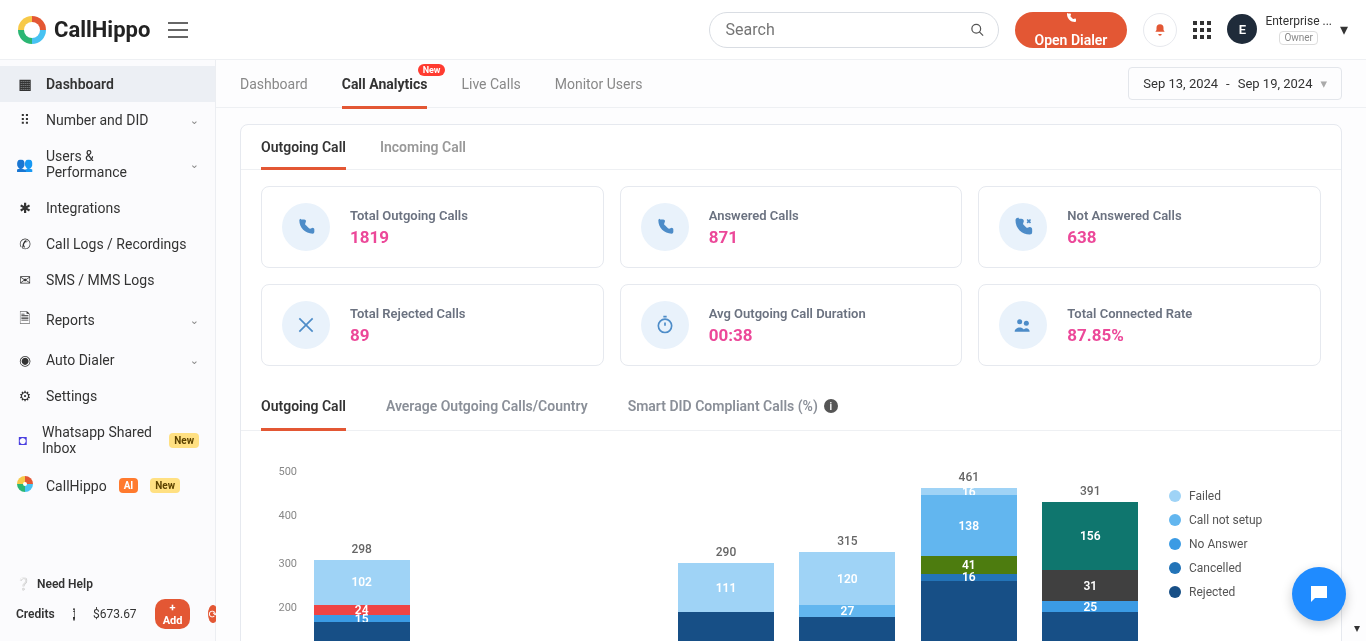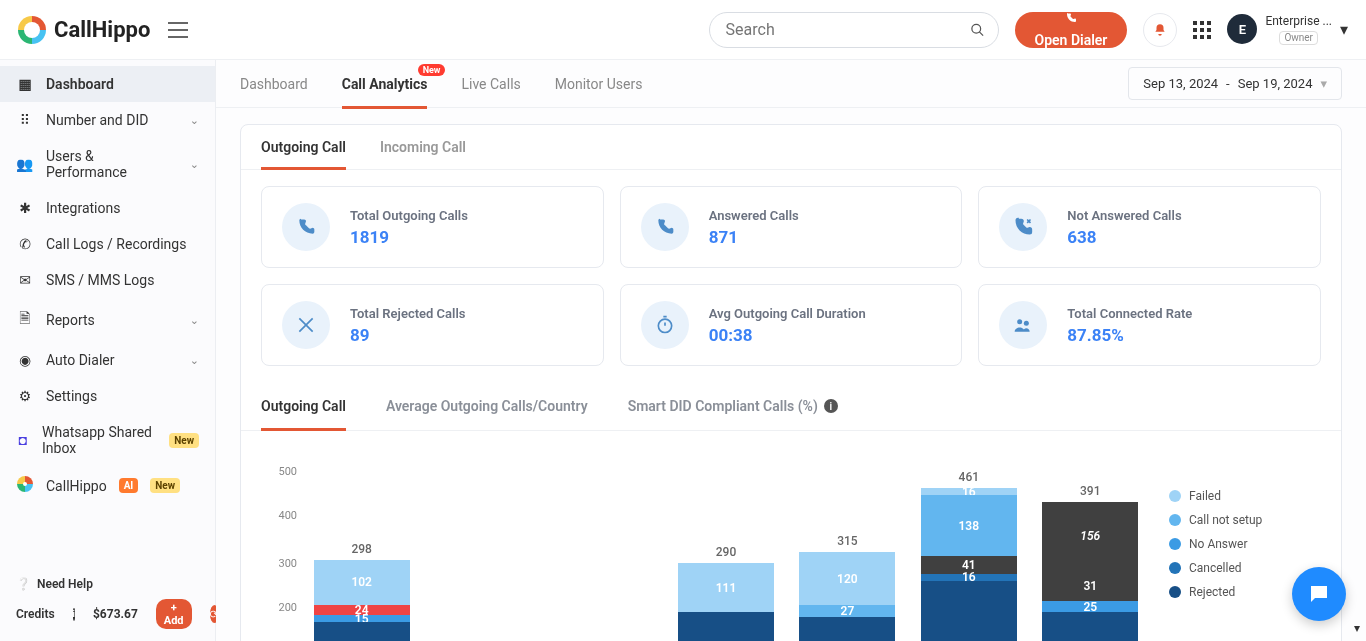--- a/index.html
+++ b/index.html
@@ -52,21 +52,21 @@
   .content{ padding:16px 24px;}
   .panel{ border:1px solid #e6e9ef; border-radius:8px; background:#fff; }
   .subtabs{ display:flex; padding:0 20px; border-bottom:1px solid #eef0f3;}
   .subtabs .sub{ padding:14px 0; margin-right:34px; font-size:14px; color:#999; cursor:pointer; position:relative; font-weight:600;}
   .subtabs .sub.active{ color:#333;}
   .subtabs .sub.active::after{ content:""; position:absolute; left:0; right:0; bottom:-1px; height:3px; background:#e35734;}
   .cards-grid{ display:grid; grid-template-columns:repeat(3,1fr); gap:16px; padding:16px 20px;}
   .kpi{ border:1px solid #e6e9ef; border-radius:8px; padding:16px 20px; display:flex; align-items:center; gap:20px;}
   .kpi-ic{ width:48px;height:48px;border-radius:50%; background:#e9f2fb; display:flex;align-items:center;justify-content:center; color:#4d8cc8;}
   .kpi-label{ font-size:13px; color:#6b7280; font-weight:600;}
-  .kpi-value{ font-size:17px; font-weight:700; color:#3b82f6; margin-top:4px;}
+  .kpi-value{ font-size:17px; font-weight:700; color:#ec4899; margin-top:4px;}
   .chart-tabs{ display:flex; padding:0 20px; border-bottom:1px solid #eef0f3;}
   .chart-tabs .ctab{ padding:16px 0; margin-right:40px; font-size:14px; color:#8a8f98; cursor:pointer; position:relative; font-weight:600; display:flex; align-items:center; gap:6px;}
   .chart-tabs .ctab.active{ color:#333;}
   .chart-tabs .ctab.active::after{content:"";position:absolute;left:0;right:0;bottom:-1px;height:3px;background:#e35734;}
   .info-dot{width:14px;height:14px;border-radius:50%;background:#555;color:#fff;display:inline-flex;align-items:center;justify-content:center;font-size:10px;}
   
   .chart-wrap{ display:flex; padding:18px 20px 0 20px; position:relative; height:260px;}
   .y-axis{ width:40px; position:relative;}
   .y-tick{ position:absolute; right:4px; font-size:11px; color:#888; transform:translateY(50%);}
   .plot{ flex:1; position:relative; }
@@ -199,21 +199,21 @@
       </div>
     </div>
     <div class="sidebar-footer">
       <div class="need-help">
         <span>❔</span>
         <span>Need Help</span>
       </div>
       <div class="credits-row">
         <span class="label">Credits</span>
         <span class="info">i</span>
-        <span style="font-weight:700">$673.67</span>
+        <span style="font-weight:400">$673.67</span>
         <button class="add-btn">+ Add</button>
         <button class="refresh-btn">⟳</button>
       </div>
     </div>
   </div>
 
   <div class="main">
     <div class="tabs-row">
       <div class="tab">
           <span>Dashboard</span>
@@ -361,32 +361,32 @@
                     <div class="seg" style="height: 73.92px; background: rgb(23, 79, 134);"></div>
                     <div class="seg" style="height: 11.88px; background: rgb(98, 182, 239);">27</div>
                     <div class="seg" style="height: 52.8px; background: rgb(159, 211, 246);">120</div>
                   </div>
                 </div>
                 <div class="bar-slot">
                   <div class="bar-total">461</div>
                   <div class="bar">
                     <div class="seg" style="height: 110px; background: rgb(23, 79, 134);"></div>
                     <div class="seg" style="height: 7.04px; background: rgb(35, 116, 184);">16</div>
-                    <div class="seg" style="height: 18.04px; background: #404040;">41</div>
+                    <div class="seg" style="height: 18.04px; background: #4d7c0f;">41</div>
                     <div class="seg" style="height: 60.72px; background: rgb(98, 182, 239);">138</div>
                     <div class="seg" style="height: 7.04px; background: rgb(159, 211, 246);">16</div>
                   </div>
                 </div>
                 <div class="bar-slot">
                   <div class="bar-total">391</div>
                   <div class="bar">
                     <div class="seg" style="height: 78.76px; background: rgb(23, 79, 134);"></div>
                     <div class="seg" style="height: 11px; background: rgb(59, 155, 228);">25</div>
                     <div class="seg" style="height: 31px; background: #404040;">31</div>
-                    <div class="seg" style="height: 68.64px; background: #404040; font-style: italic;">156</div>
+                    <div class="seg" style="height: 68.64px; background: #0f766e;">156</div>
                   </div>
                 </div>
               </div>
           </div>
           <div class="legend" id="legend">
               <div class="legend-row">
                 <span class="legend-sw" style="background: rgb(159, 211, 246);"></span>
                 <span>Failed</span>
               </div>
               <div class="legend-row">

